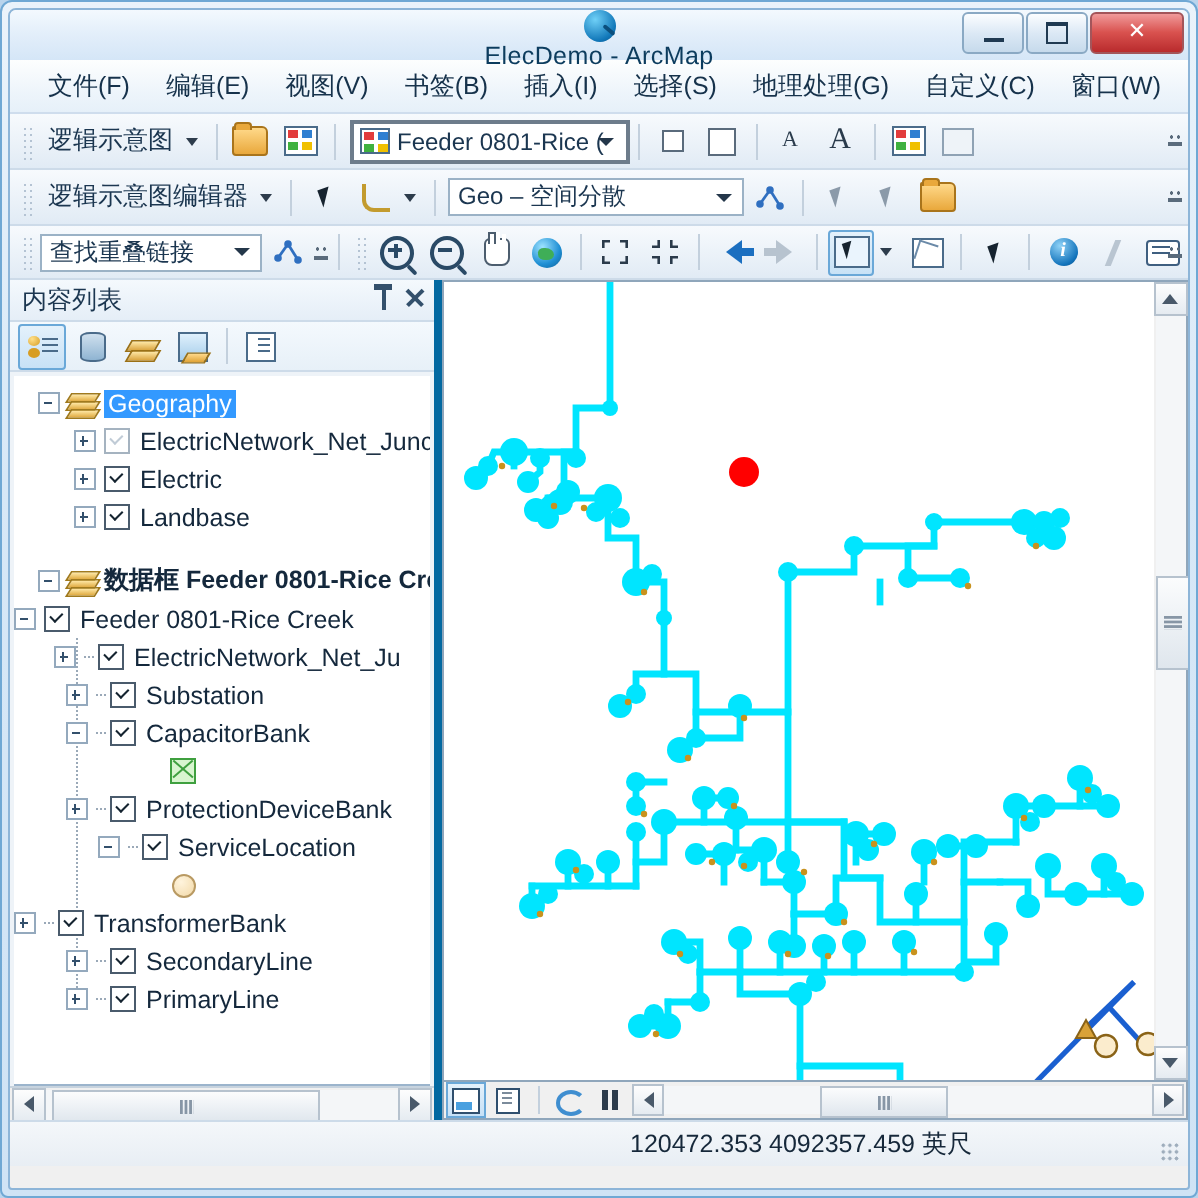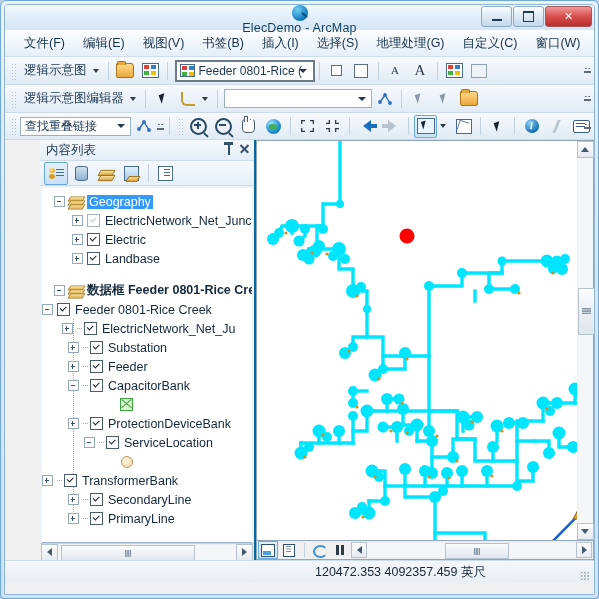--- a/index.html
+++ b/index.html
@@ -201,21 +201,21 @@
     border-left:1px solid #6b8aa8;border-top:1px solid #6b8aa8;transform:rotate(18deg);
   }
   .ic-smallsq{width:9px;height:9px;border:1.5px solid #5a6b7c;background:#fff;}
   .ic-bigsq{width:12px;height:12px;border:1.5px solid #5a6b7c;background:#fff;}
   .supA{font-family:"Liberation Serif",serif;color:#2a3b4c;line-height:1;}
   
   #bodyrow{display:flex;height:420px;}
   
   #toc{
     width:216px;flex:none;display:flex;flex-direction:column;
-    background:#eef3f8;border-right:2px solid #0369a1;box-sizing:border-box;margin-left:35px;
+    background:#eef3f8;border-right:4px solid #0369a1;box-sizing:border-box;
   }
   #toc-header{
     height:20px;display:flex;align-items:center;
     background:linear-gradient(180deg,#f4f9fd,#e5eef7);
     border-bottom:1px solid #cddbe9;padding-left:6px;position:relative;
   }
   #toc-title{font-size:12.5px;color:#1b3650;}
   #toc-hdr-btns{position:absolute;right:4px;top:2px;display:flex;gap:6px;align-items:center;}
   .pin{width:9px;height:13px;position:relative;}
   .pin:before{content:"";position:absolute;left:0;top:0;width:9px;height:3px;background:#33506c;}
@@ -511,20 +511,21 @@
     <div class="sep"></div>
     <div class="tbtn">
           <span class="ic ic-cursor"></span>
         </div>
     <div class="tbtn">
           <span class="ic" style="width:12px;height:12px;border-left:2px solid #c39b2e;border-bottom:2px solid #c39b2e;border-radius:0 0 0 6px;"></span>
         </div>
     <div class="caret"></div>
     <div class="sep"></div>
     <div class="combo" style="width:148px;margin-left:2px;">
+      <span class="cb-text">Geo – 空间分散</span>
       <span class="cb-arrow">
             <i></i>
           </span>
     </div>
     <div class="tbtn">
       <svg width="16" height="14" viewBox="0 0 16 14">
         <line x1="3" y1="10" x2="8" y2="3" stroke="#2f6fc0" stroke-width="1.4"></line>
         <line x1="8" y1="3" x2="13" y2="11" stroke="#2f6fc0" stroke-width="1.4"></line>
         <circle cx="3" cy="10" r="1.9" fill="#2f6fc0"></circle>
             <circle cx="8" cy="3" r="1.9" fill="#2f6fc0"></circle>
@@ -723,26 +724,20 @@
             <span class="expander plus"></span>
             <span class="dash"></span>
             <span class="cbox checked"></span>
             <span class="lbl">ElectricNetwork_Net_Ju</span>
           </div>
           <div class="node" style="padding-left:26px">
             <span class="expander plus"></span>
             <span class="dash"></span>
             <span class="cbox checked"></span>
             <span class="lbl">Substation</span>
-          </div>
-          <div class="node" style="padding-left:26px">
-            <span class="expander plus"></span>
-            <span class="dash"></span>
-            <span class="cbox checked"></span>
-            <span class="lbl">Feeder</span>
           </div>
           <div class="node" style="padding-left:26px">
             <span class="expander"></span>
             <span class="dash"></span>
             <span class="cbox checked"></span>
             <span class="lbl">CapacitorBank</span>
           </div>
           <div class="node" style="padding-left:78px">
             <span class="sym-cap"></span>
           </div>

